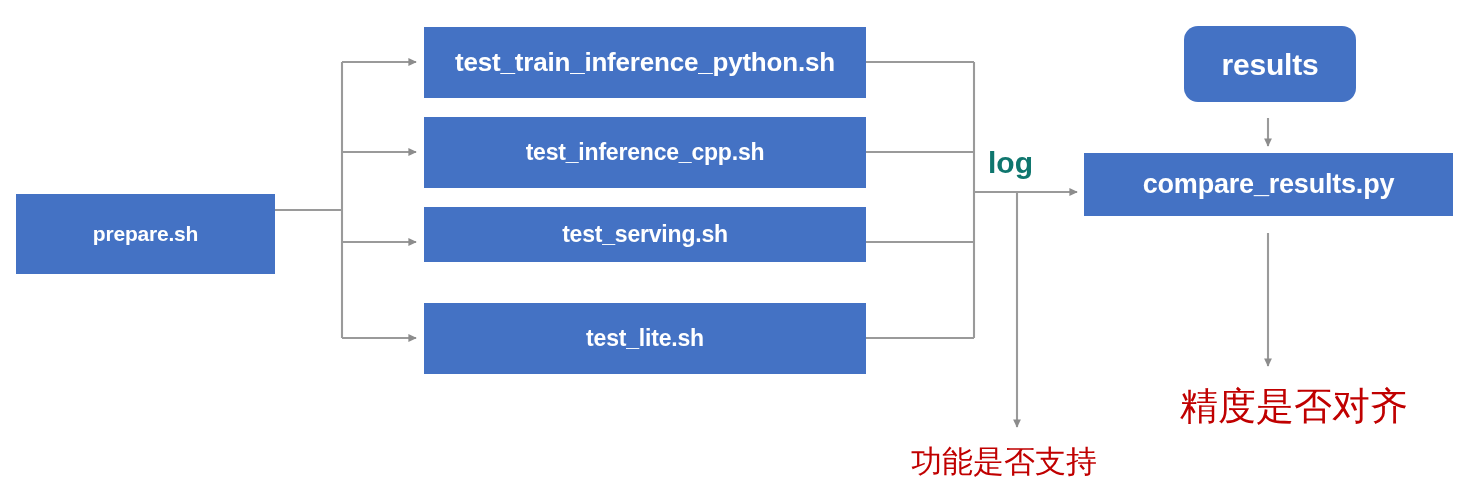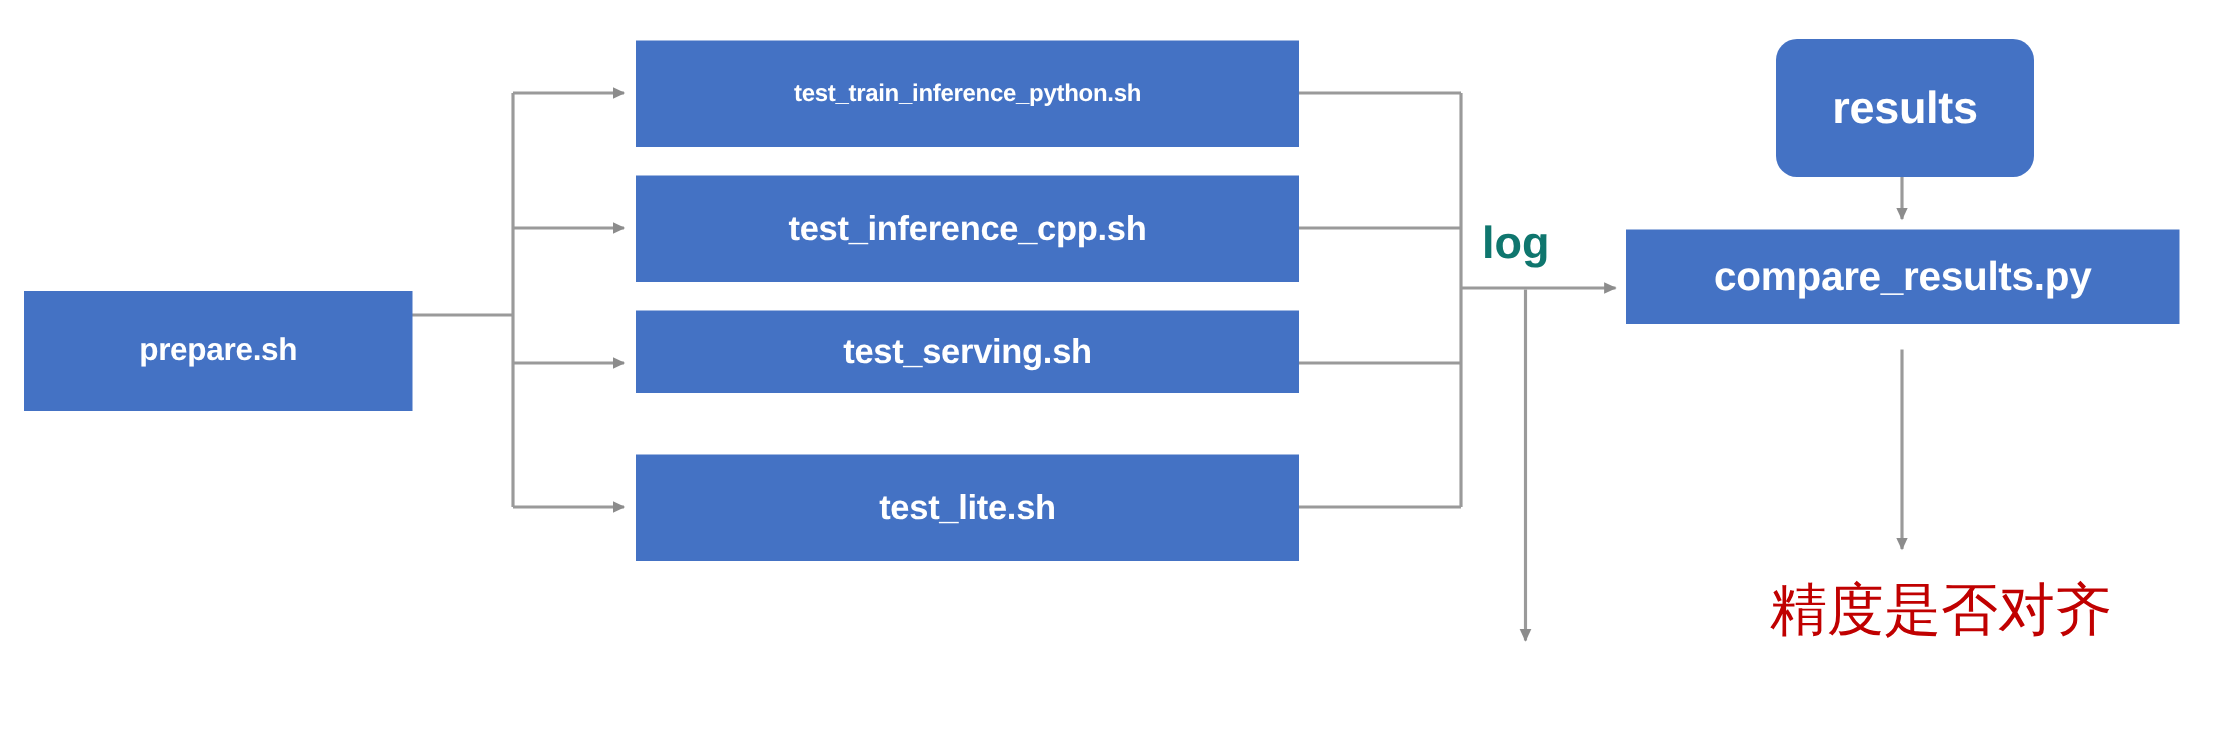--- a/index.html
+++ b/index.html
@@ -98,42 +98,43 @@
       <path d="M1268,118 L1268,146" marker-end="url(#arrowhead)"></path>
 
       <path d="M1268,233 L1268,366" marker-end="url(#arrowhead)"></path>
     </g>
   </svg>
 
   <div class="node" style="left:16px; top:194px; width:259px; height:80px; font-size:21px;">
     <span class="node-label">prepare.sh</span>
   </div>
 
-  <div class="node" style="left:424px; top:27px; width:442px; height:71px; font-size:16px;">
+  <div class="node" style="left:424px; top:27px; width:442px; height:71px; font-size:26px;">
     <span class="node-label">test_train_inference_python.sh</span>
   </div>
 
   <div class="node" style="left:424px; top:117px; width:442px; height:71px; font-size:23px;">
     <span class="node-label">test_inference_cpp.sh</span>
   </div>
 
   <div class="node" style="left:424px; top:207px; width:442px; height:55px; font-size:23px;">
     <span class="node-label">test_serving.sh</span>
   </div>
 
   <div class="node" style="left:424px; top:303px; width:442px; height:71px; font-size:23px;">
     <span class="node-label">test_lite.sh</span>
   </div>
 
-  <div class="node rounded" style="left:1184px; top:26px; width:172px; height:92px; font-size:30px;">
+  <div class="node rounded" style="left:1184px; top:26px; width:172px; height:76px; font-size:30px;">
     <span class="node-label">results</span>
   </div>
 
   <div class="node" style="left:1084px; top:153px; width:369px; height:63px; font-size:27px;">
     <span class="node-label">compare_results.py</span>
   </div>
 
   <div class="edge-label" style="left:988px; top:146px; font-size:30px;">log</div>
 
+  <div class="annotation" style="left:911px; top:441px; font-size:31px;">功能是否支持</div>
 
   <div class="annotation" style="left:1180px; top:381px; font-size:38px;">精度是否对齐</div>
 
 </div>
 
 </body></html>

